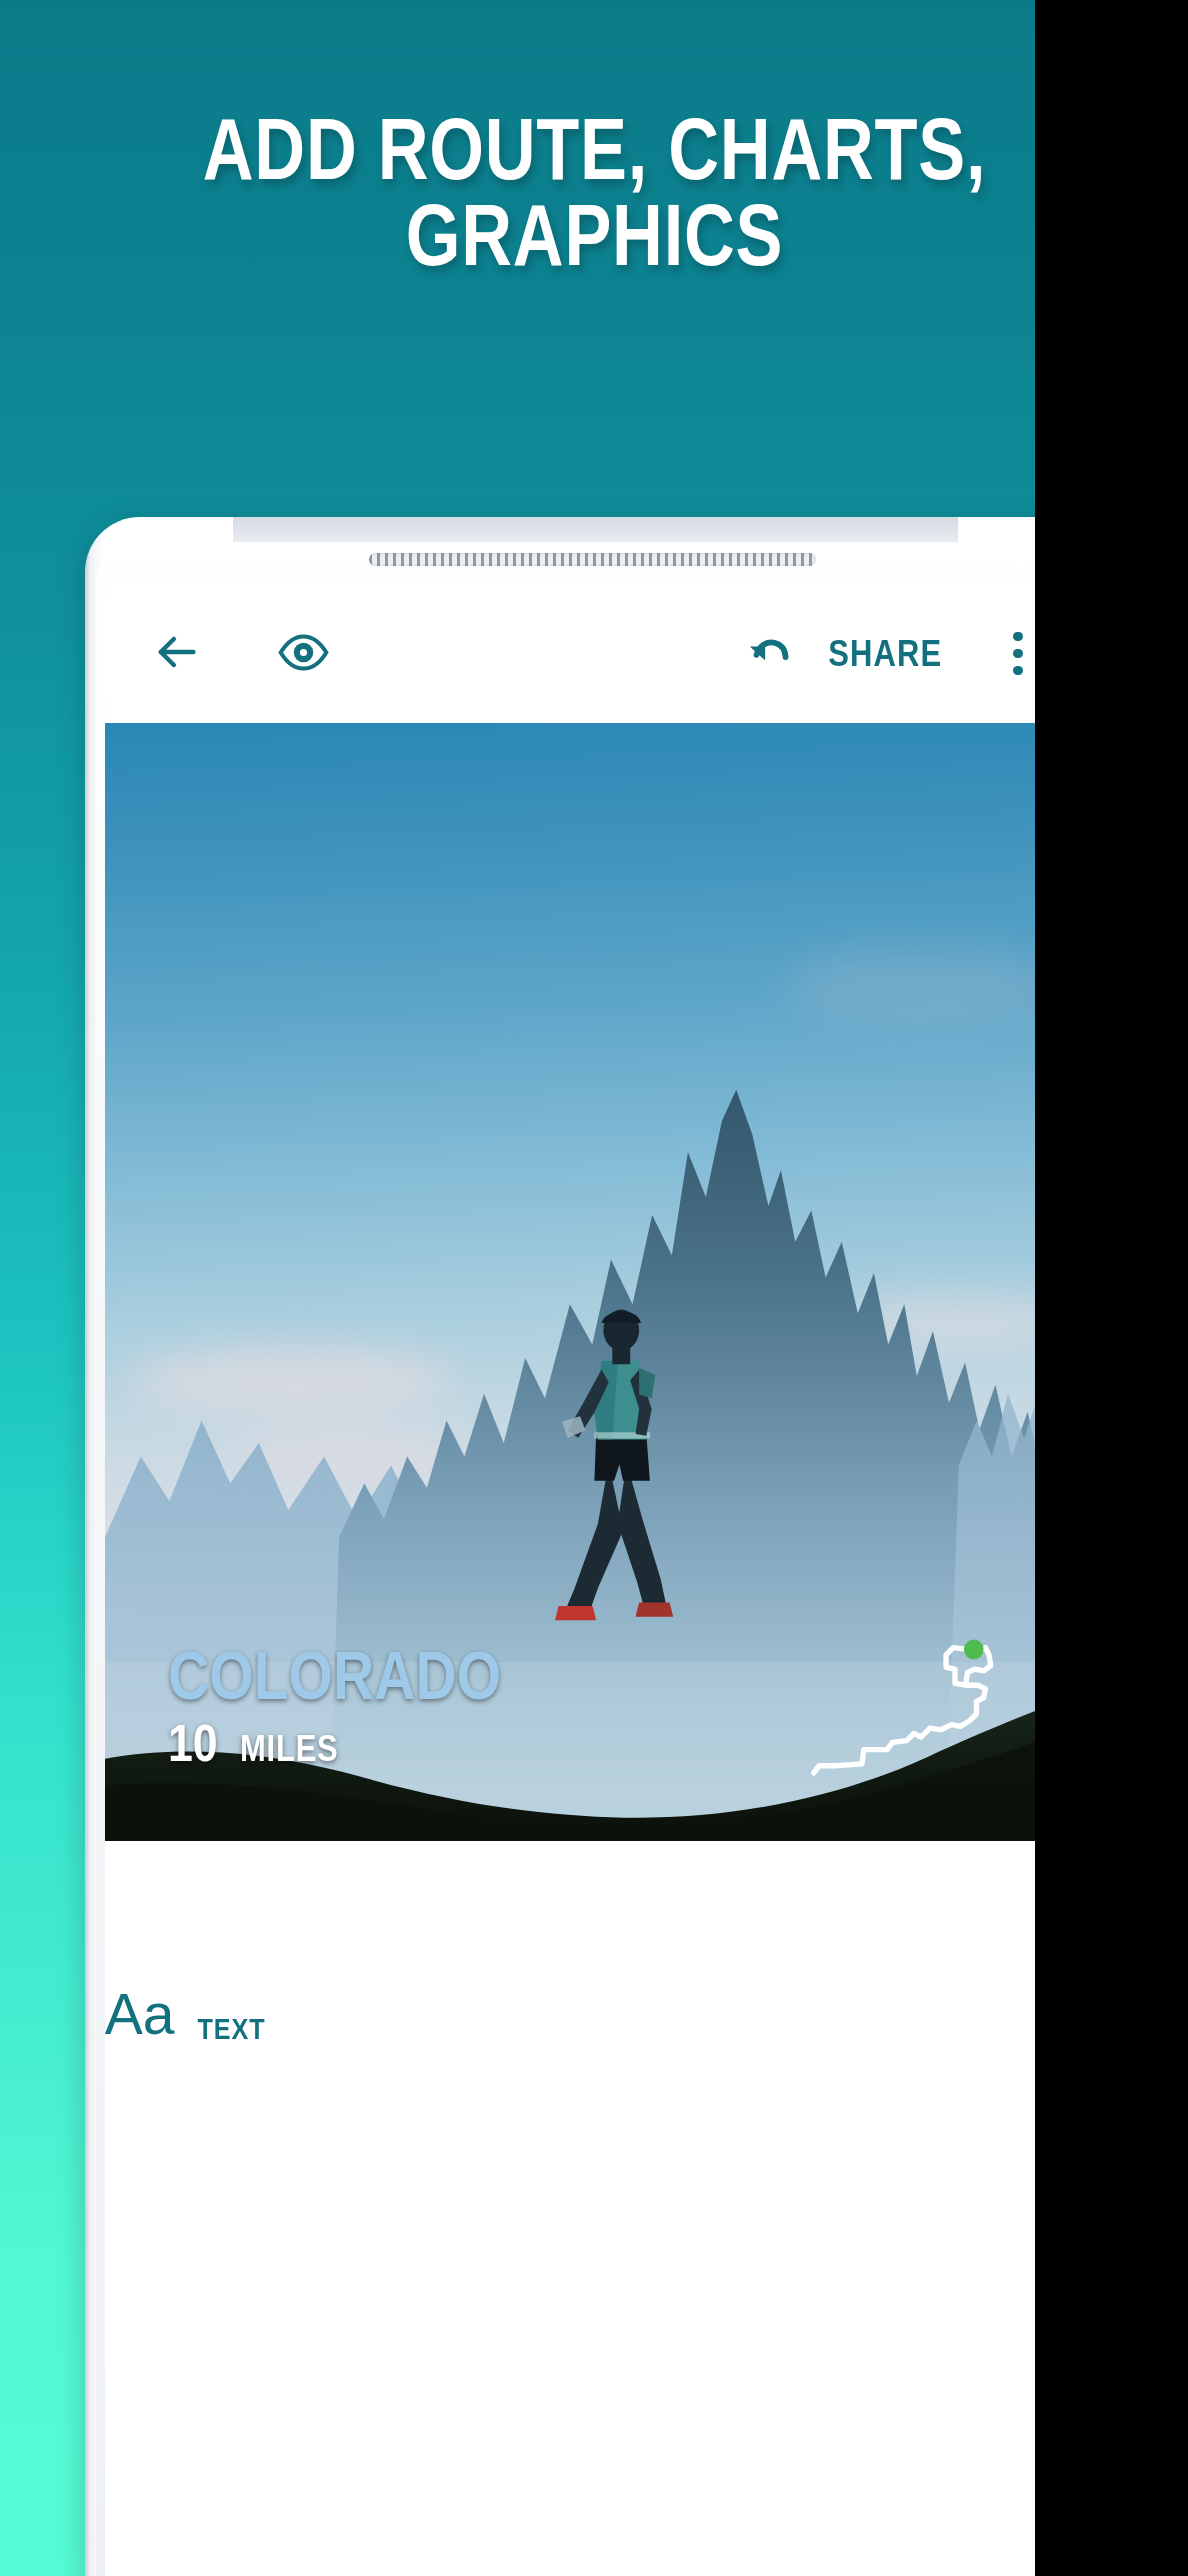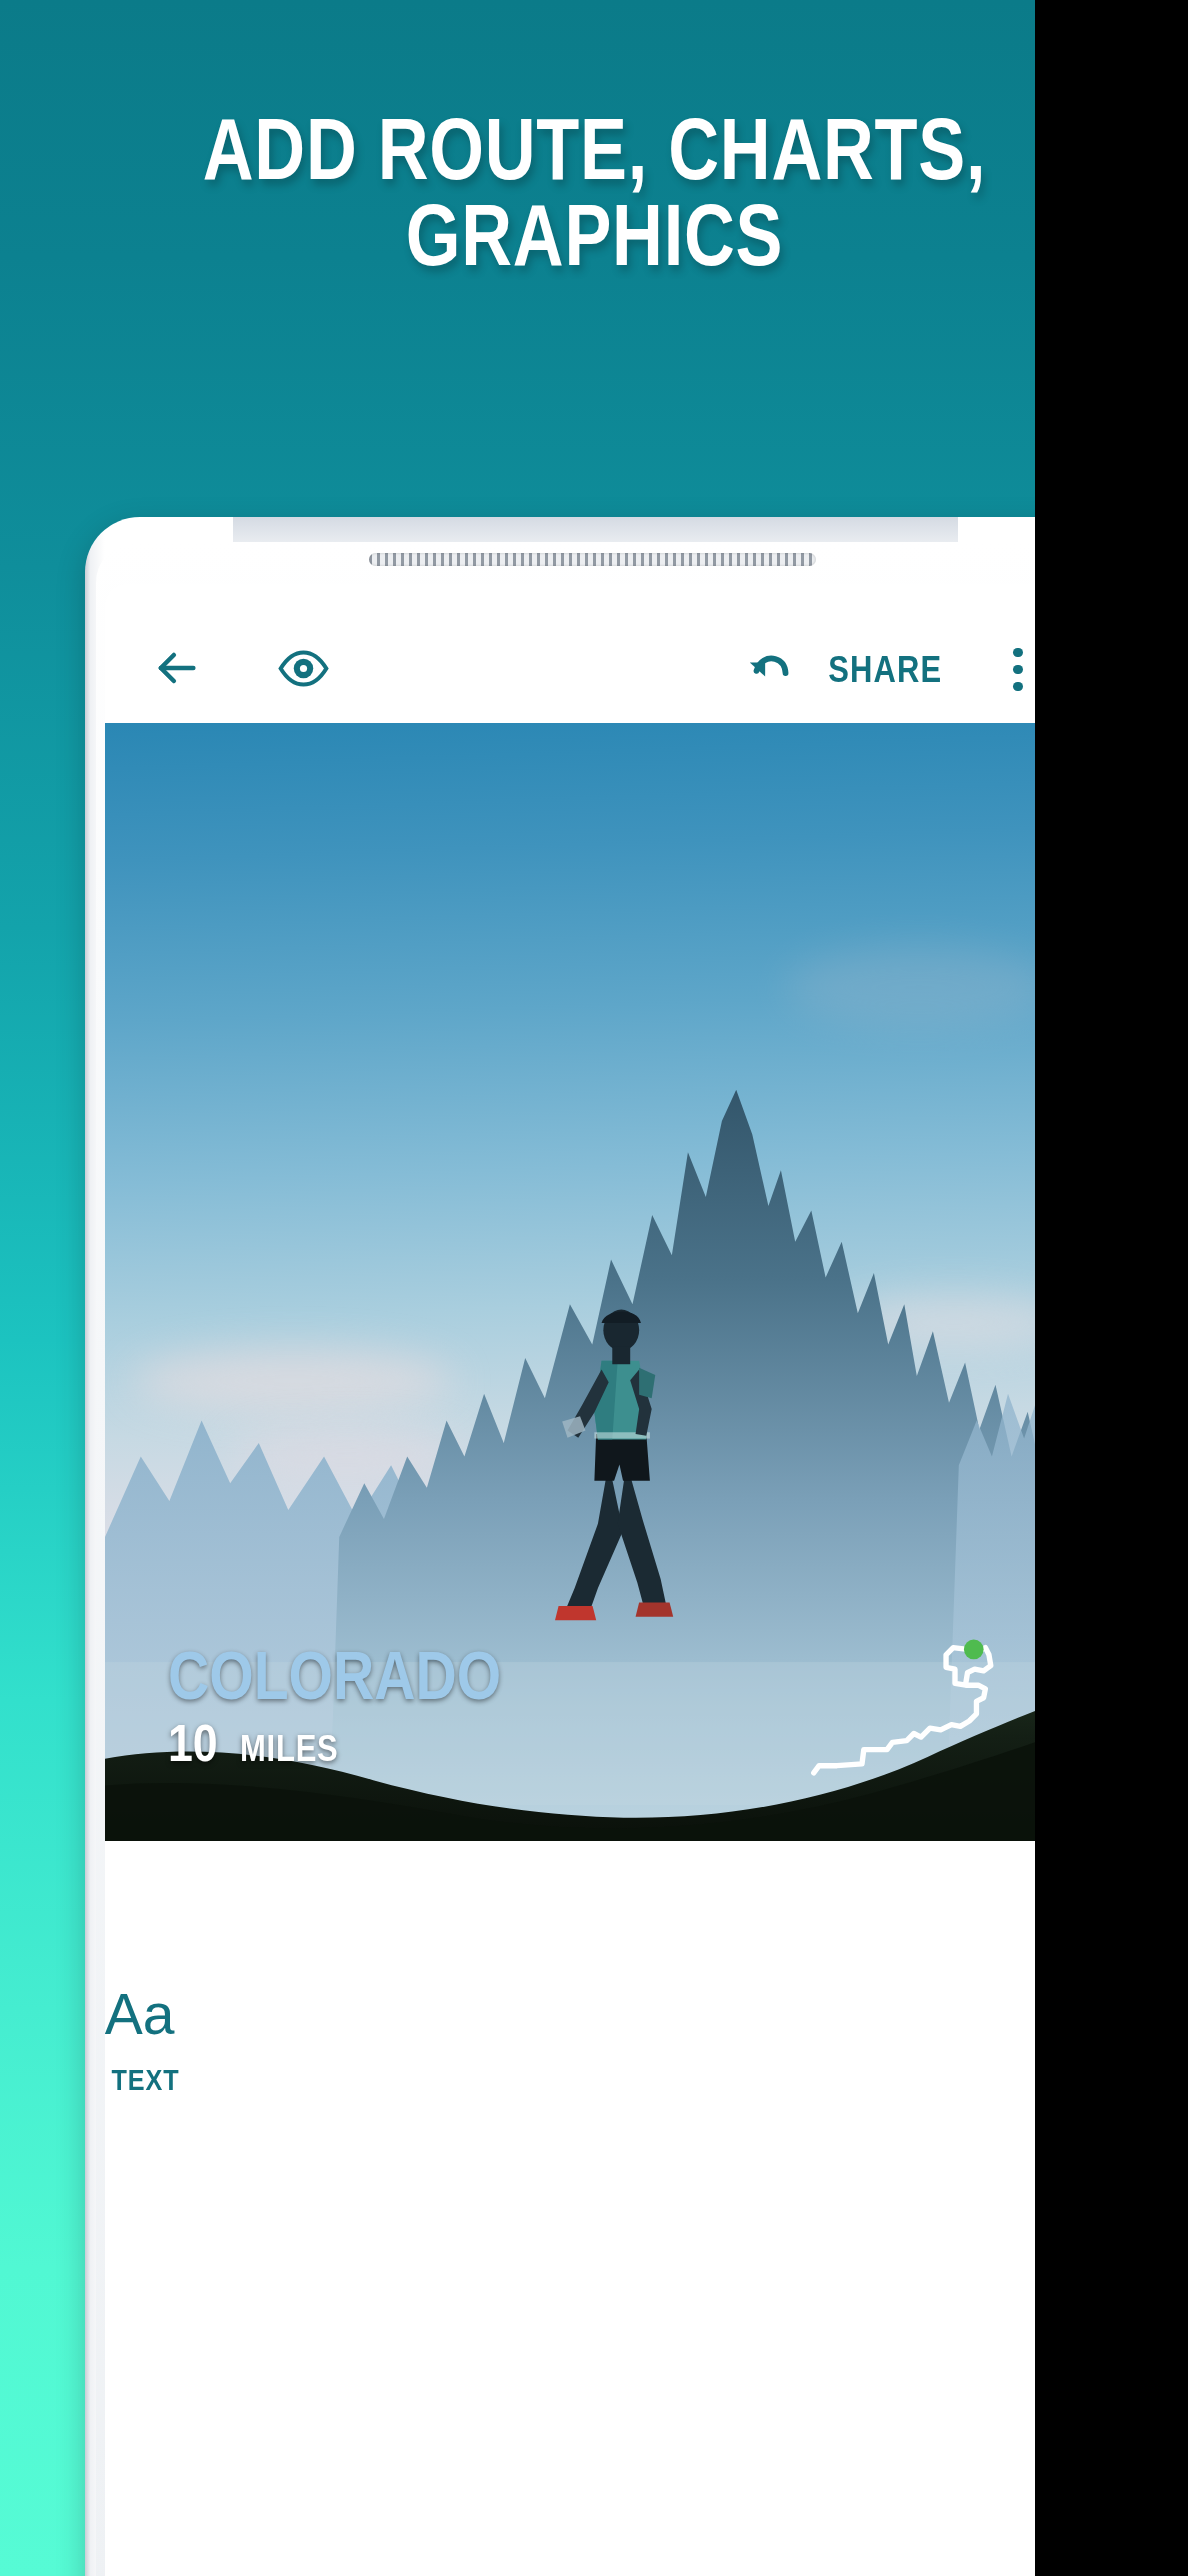--- a/index.html
+++ b/index.html
@@ -114,21 +114,21 @@
   }
 
   
   #toolbar {
     position: relative;
     height: 139px;
     background: #ffffff;
   }
   #toolbar .tb-btn {
     position: absolute;
-    top: 16px;
+    top: 0;
     height: 139px;
     display: flex;
     align-items: center;
     justify-content: center;
     color: #13717f;
   }
   #tb-back  { left: 25px;  width: 93px; }
   #tb-eye   { left: 152px; width: 93px; }
   #tb-undo  { right: 268px; width: 93px; }
   #tb-share { right: 132px; width: 132px; }
@@ -245,22 +245,22 @@
   #tools .row {
     position: absolute;
     left: 0; top: 141px;
     width: 979px;
     display: flex;
     align-items: flex-start;
   }
   .tool {
     flex: 1;
     display: flex;
-    flex-direction: column;
-    align-items: flex-start;
+    flex-direction: row;
+    align-items: flex-end;
     gap: 17px;
     color: #13717f;
   }
   .tool .glyph { height: 64px; display: flex; align-items: center; justify-content: center; }
   .tool .cap {
     font-family: "Liberation Sans Narrow", "Liberation Sans", sans-serif;
     font-weight: bold;
     font-size: 30px;
     letter-spacing: 1.1px;
     color: #13717f;

